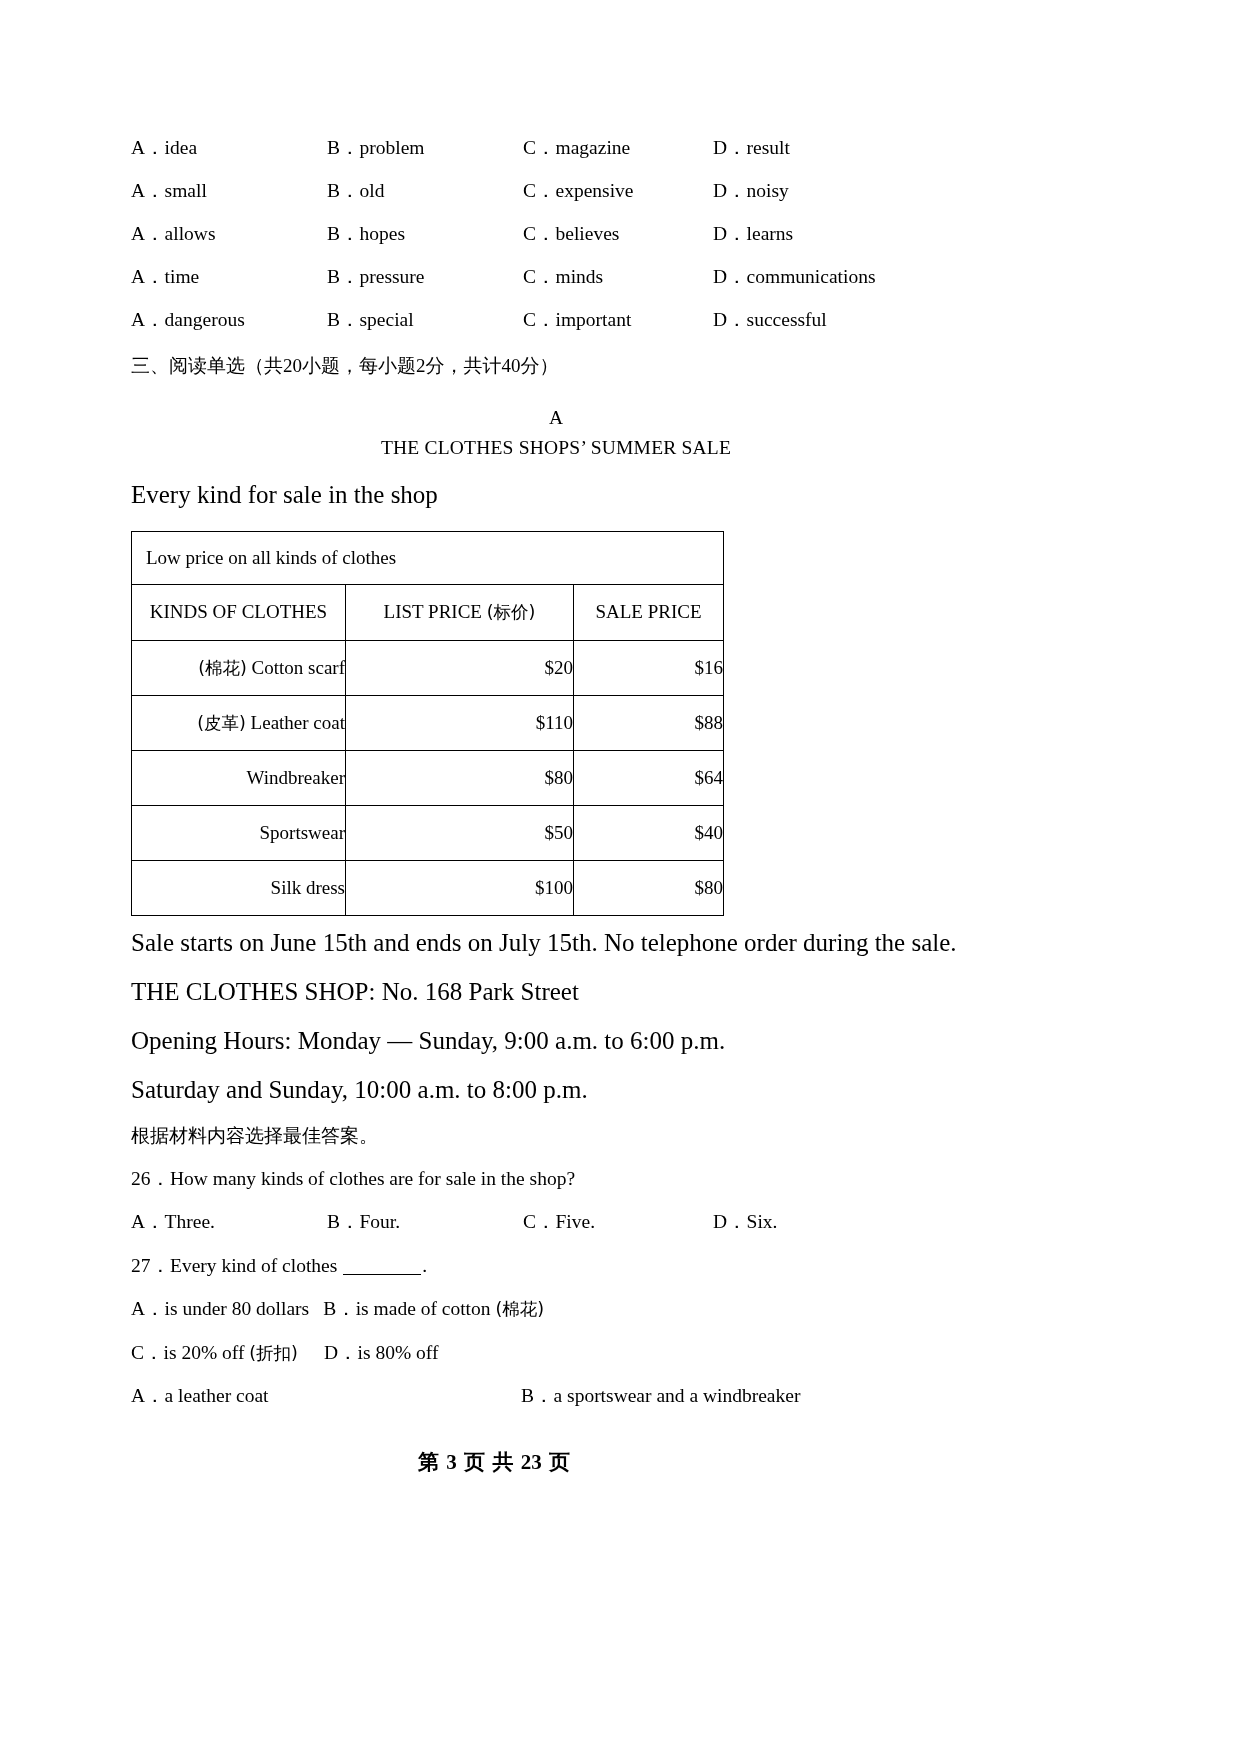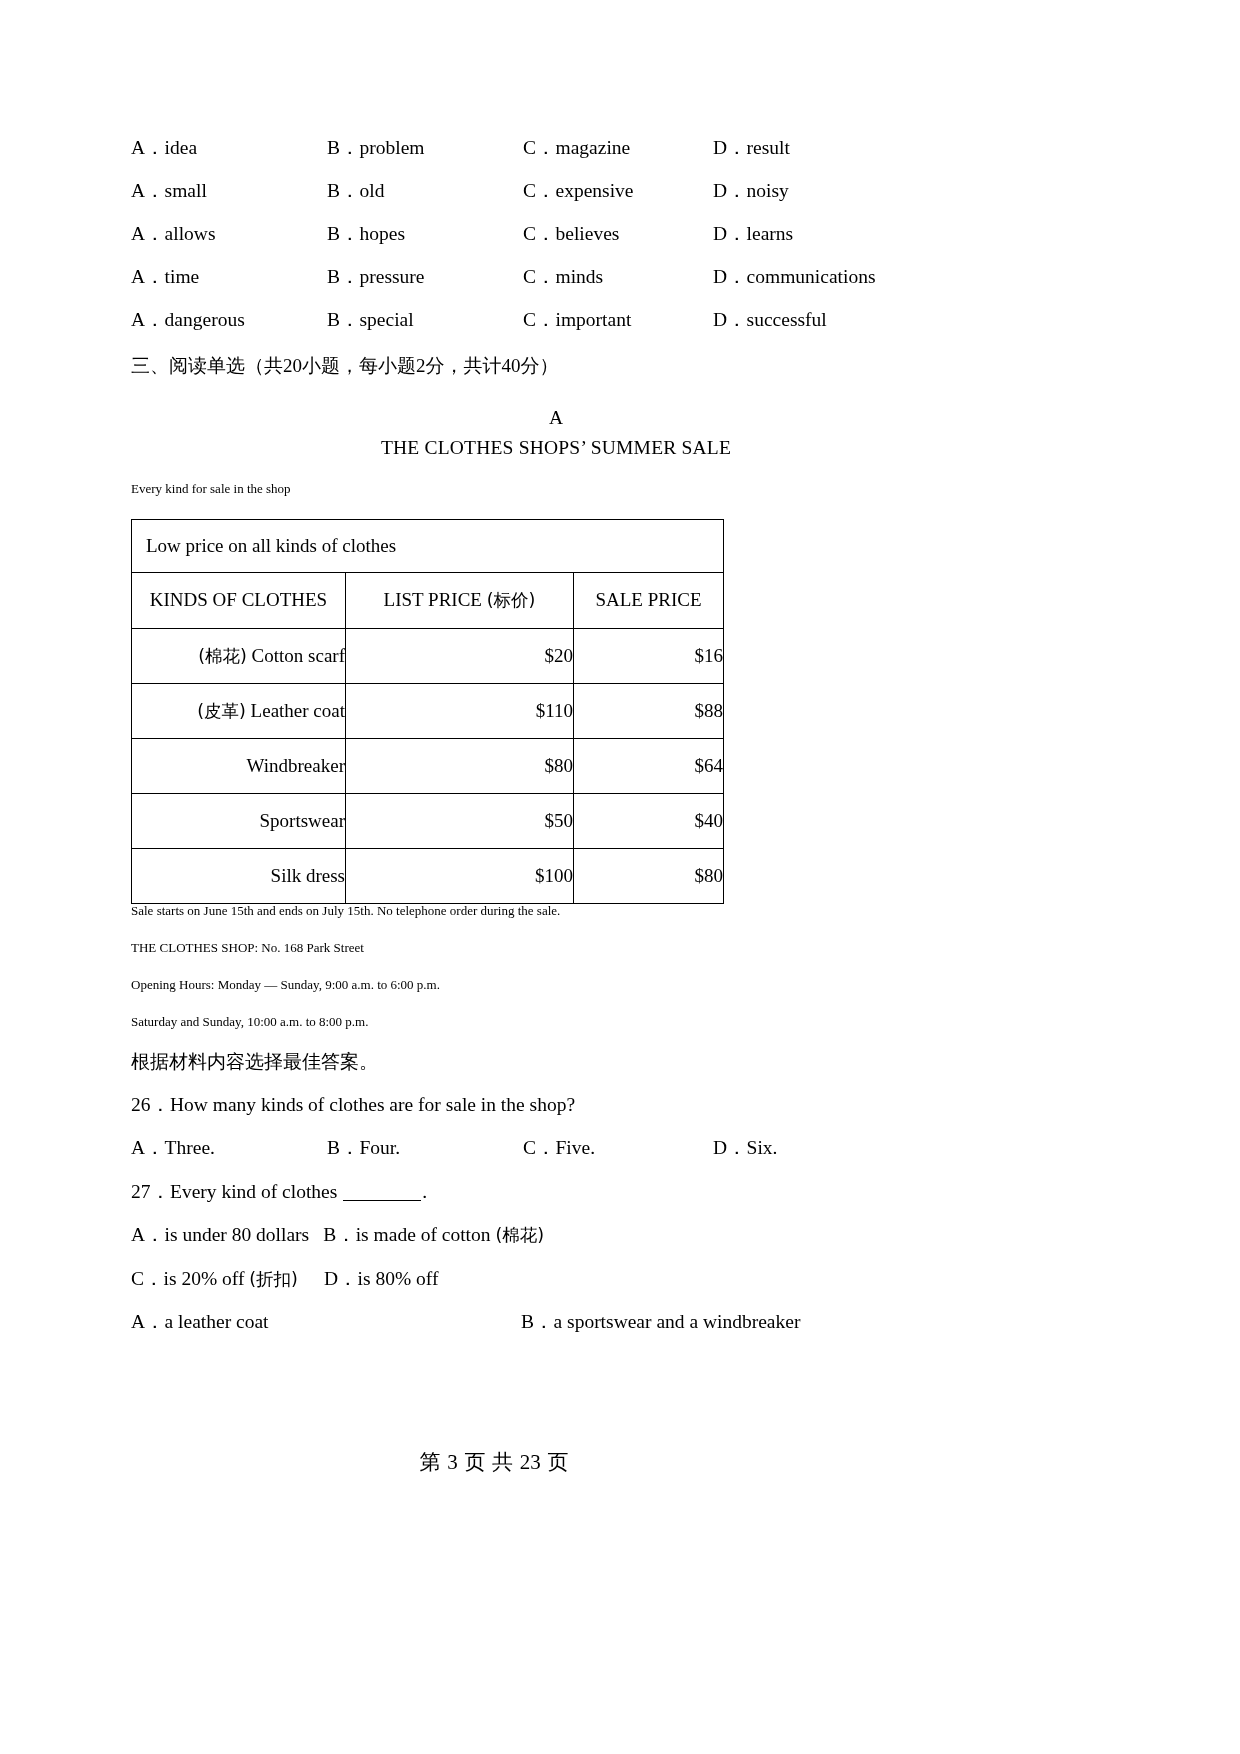--- a/index.html
+++ b/index.html
@@ -64,35 +64,36 @@
   
   .center-line {
     text-align: center;
     font-size: 19.5px;
     line-height: 1.15;
   }
   .passage-letter { margin-bottom: 8px; }
   .passage-title { margin-bottom: 22px; letter-spacing: 0.2px; }
 
   .para {
-    font-size: 13px;
+    font-size: 25px;
     line-height: 1;
     margin-bottom: 24px;
     white-space: nowrap;
   }
   .para.cn {
     font-family: "DejaVu Sans", sans-serif;
     font-size: 19px;
   }
 
   
   table.sale-table {
     border-collapse: collapse;
     width: 592px;
     margin-top: 10px;
+    margin-bottom: 14px;
     table-layout: fixed;
   }
   table.sale-table td {
     border: 1.5px solid #000000;
     font-size: 19px;
     padding: 0;
     vertical-align: middle;
   }
   td.banner {
     height: 52px;
@@ -160,21 +161,21 @@
   }
 
   
   .footer {
     position: absolute;
     left: 0;
     top: 1448px;
     width: 988px;
     text-align: center;
     font-size: 21px;
-    font-weight: normal;
+    font-weight: bold;
     font-family: "DejaVu Sans", sans-serif;
   }
   .footer .en { font-family: "Liberation Serif", serif; }
 </style>
 </head>
 <body>
 
 <div class="page">
   <div class="content">
 

